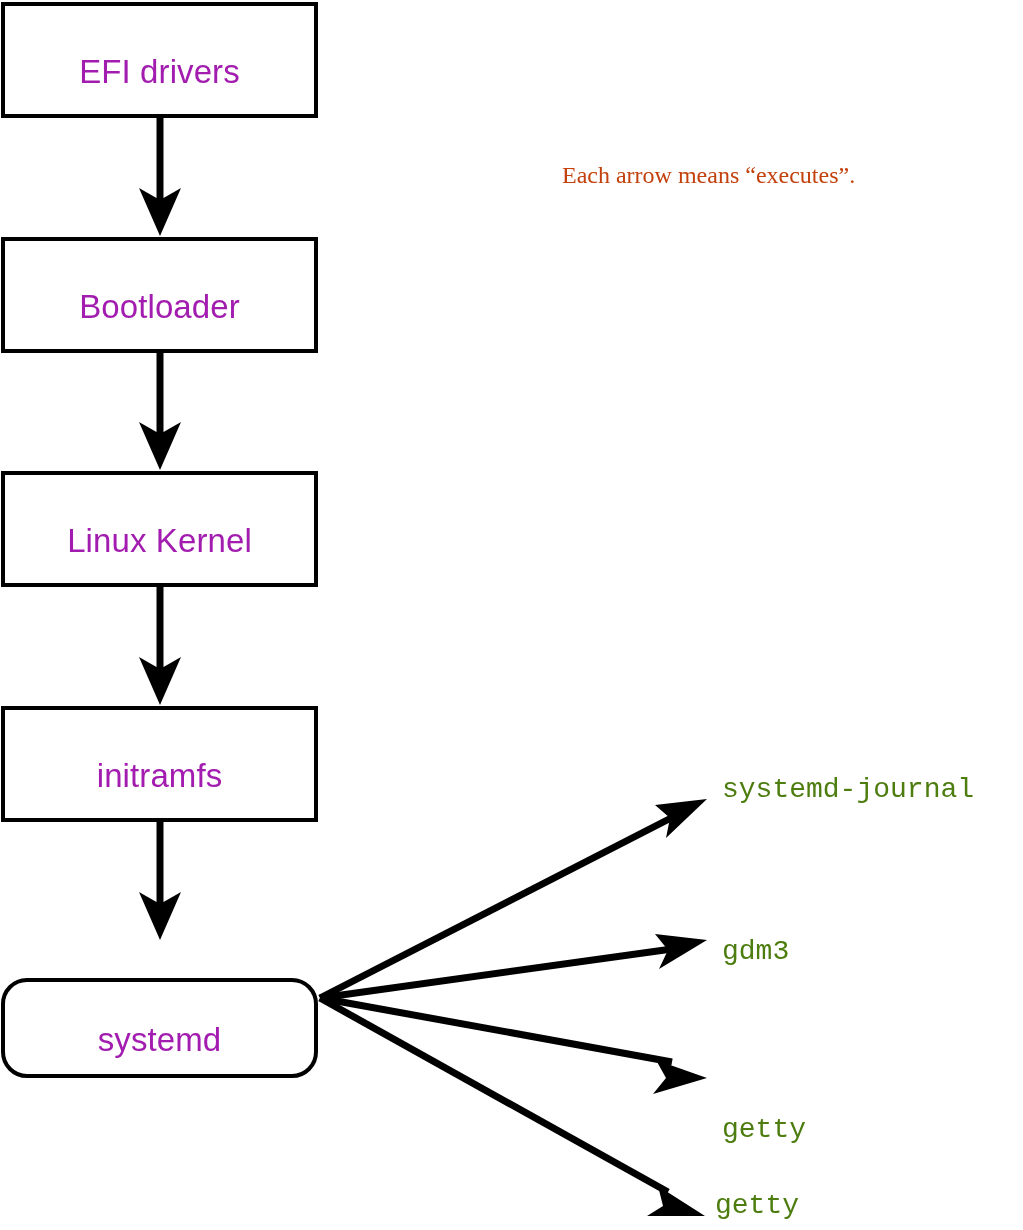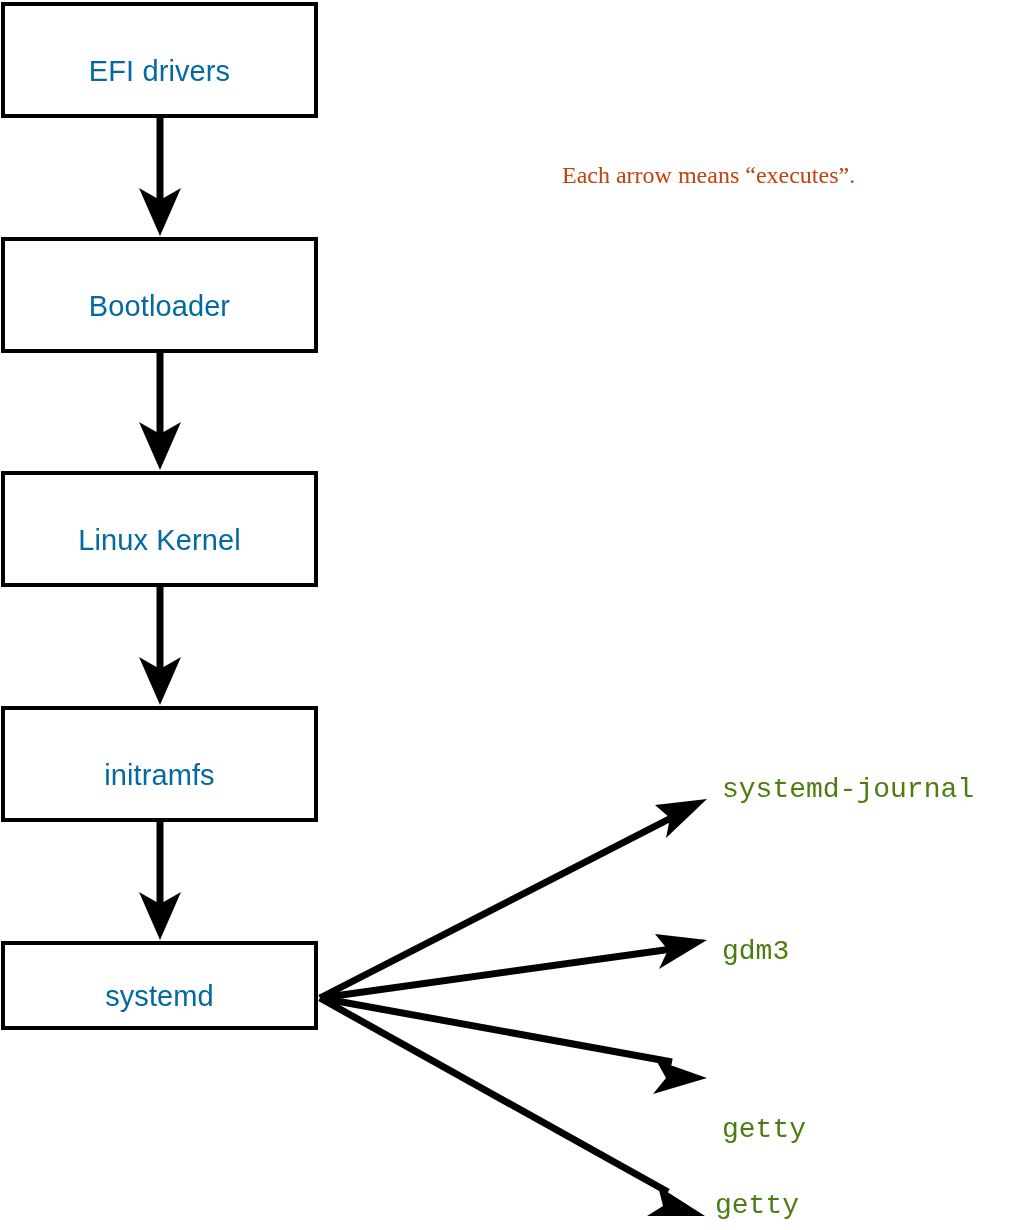--- a/index.html
+++ b/index.html
@@ -28,23 +28,23 @@
     position: absolute;
     box-sizing: border-box;
     border: 4px solid #000000;
     background: #ffffff;
     display: flex;
     align-items: center;
     justify-content: center;
   }
   .stage-label {
     font-family: "Liberation Sans", "DejaVu Sans", sans-serif;
-    font-size: 29px;
+    font-size: 33px;
     line-height: 1;
-    color: #0369a1;
+    color: #a21caf;
     letter-spacing: 0.1px;
     white-space: nowrap;
     margin-top: 22px;
   }
   .service-label {
     position: absolute;
     font-family: "Liberation Mono", "DejaVu Sans Mono", monospace;
     font-size: 28px;
     line-height: 1;
     color: #4d7c0f;
@@ -113,21 +113,21 @@
   </div>
 
   <div class="stage-box" style="left:1px; top:706px; width:317px; height:116px;">
     <span class="stage-label">initramfs</span>
   </div>
 
   <div class="stage-box" style="left:1px; top:471px; width:317px; height:116px;">
     <span class="stage-label">Linux Kernel</span>
   </div>
 
-  <div class="stage-box" style="left:1px; top:941px; width:317px; height:89px;">
+  <div class="stage-box" style="left:1px; top:978px; width:317px; height:100px;border-radius:26px;">
     <span class="stage-label">systemd</span>
   </div>
 
   <div class="service-label" style="left:722px; top:776px;">systemd-journal</div>
 
   <div class="service-label" style="left:722px; top:938px;">gdm3</div>
 
   <div class="service-label" style="left:722px; top:1116px;">getty</div>
 
   <div class="service-label" style="left:715px; top:1192px;">getty</div>

